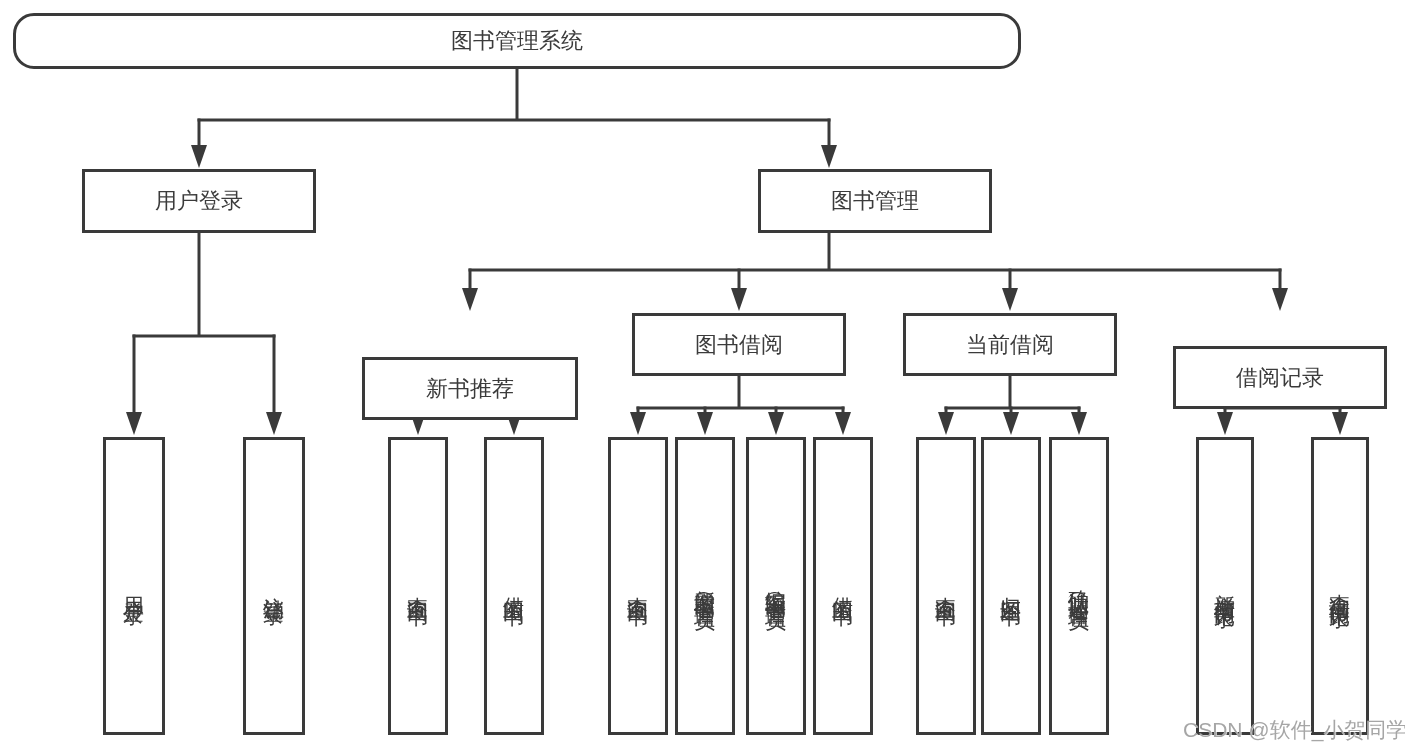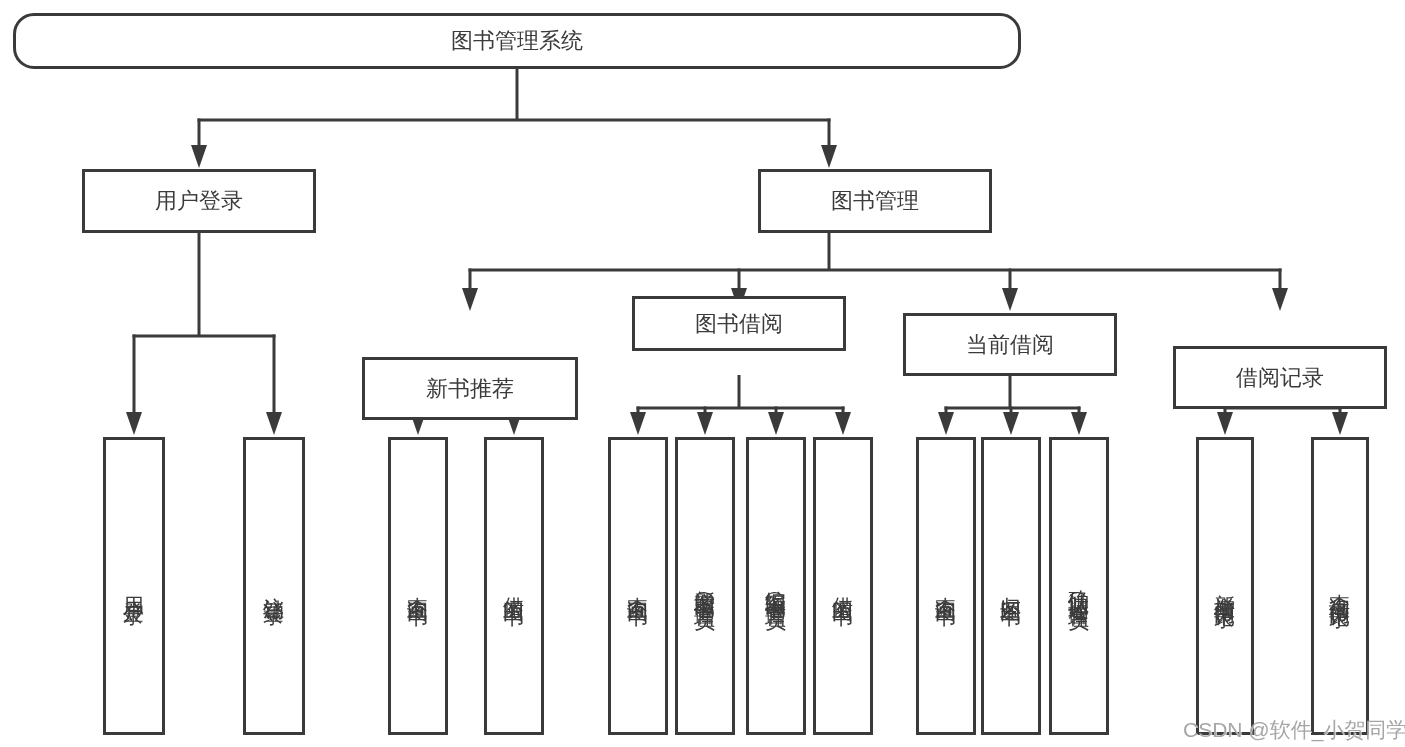--- a/index.html
+++ b/index.html
@@ -131,21 +131,21 @@
       <polygon points="1332,412 1348,412 1340,435"></polygon>
     </g>
   </svg>
 
   <div class="box" style="left:13px; top:13px; width:1008px; height:56px;border-radius:21px;">图书管理系统</div>
 
   <div class="box" style="left:82px; top:169px; width:234px; height:64px;">用户登录</div>
   <div class="box" style="left:712px; top:169px; width:234px; height:64px;margin-left:46px;">图书管理</div>
 
   <div class="box" style="left:362px; top:313px; width:216px; height:63px;margin-top:44px;">新书推荐</div>
-  <div class="box" style="left:632px; top:296px; width:214px; height:55px;">图书借阅</div>
+  <div class="box" style="left:632px; top:313px; width:214px; height:63px;">图书借阅</div>
   <div class="box" style="left:903px; top:313px; width:214px; height:63px;">当前借阅</div>
   <div class="box" style="left:1173px; top:313px; width:214px; height:63px;margin-top:33px;">借阅记录</div>
 
   <div class="box vbox" style="left:103px; top:437px; width:62px; height:298px;">用户登录</div>
   <div class="box vbox" style="left:243px; top:437px; width:62px; height:298px;">注销登录</div>
 
   <div class="box vbox" style="left:388px; top:437px; width:60px; height:298px;">查询图书</div>
   <div class="box vbox" style="left:484px; top:437px; width:60px; height:298px;">借阅图书</div>
 
   <div class="box vbox" style="left:608px; top:437px; width:60px; height:298px;">查询图书</div>

